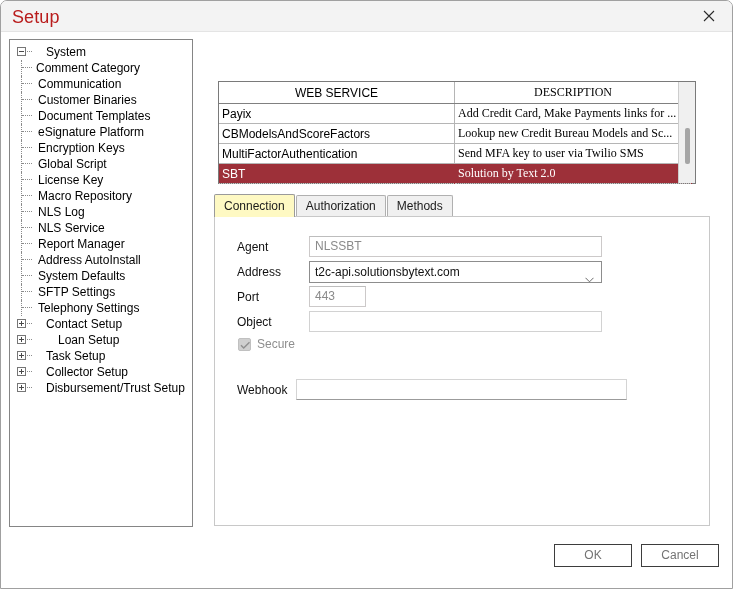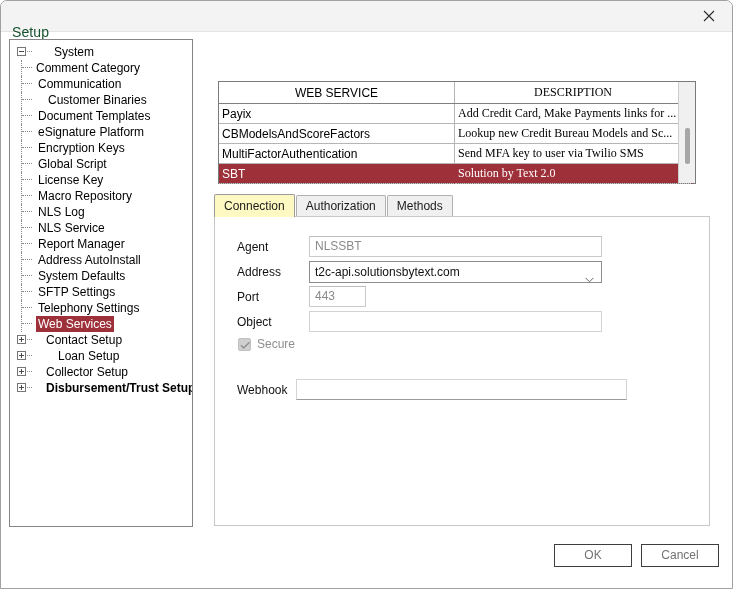--- a/index.html
+++ b/index.html
@@ -32,23 +32,23 @@
     position: absolute;
     left: 0; top: 0;
     width: 100%;
     height: 31px;
     background: #f3f3f3;
     border-bottom: 1px solid #e4e4e4;
     box-sizing: border-box;
   }
   .title-text {
     position: absolute;
-    left: 11px; top: 23px;
-    font-size: 14px;
-    color: #14532d;
+    left: 11px; top: 6px;
+    font-size: 18px;
+    color: #b91c1c;
     letter-spacing: .1px;
   }
   .close-btn {
     position: absolute;
     right: 0; top: 0;
     width: 46px; height: 30px;
     display: flex;
     align-items: center;
     justify-content: center;
     cursor: default;
@@ -315,42 +315,42 @@
     <div class="title-text">Setup</div>
     <div class="close-btn">
       <svg width="12" height="12" viewBox="0 0 12 12">
         <path d="M1 1 L11 11 M11 1 L1 11" stroke="#2b2b2b" stroke-width="1.1" fill="none"></path>
       </svg>
     </div>
   </div>
 
   <div class="tree-panel">
     <div class="tree-inner" id="tree-inner">
-        <div class="tree-row root" style="padding-left: 18px;"><span class="expander" style="left: 7px;"></span><span class="dots-h" style="left: 17px; width: 5px;"></span><span class="lbl" style="margin-left: 24px;">System</span></div>
+        <div class="tree-row root" style="padding-left: 18px;"><span class="expander" style="left: 7px;"></span><span class="dots-h" style="left: 17px; width: 5px;"></span><span class="lbl" style="margin-left: 16px;">System</span></div>
         <div class="tree-row" style="padding-left: 24px;"><span class="dots-v" style="left: 11px; top: 0px; height: 16px;"></span><span class="dots-h" style="left: 12px; width: 10px;"></span><span class="lbl" style="margin-left: 0;">Comment Category</span></div>
         <div class="tree-row" style="padding-left: 24px;"><span class="dots-v" style="left: 11px; top: 0px; height: 16px;"></span><span class="dots-h" style="left: 12px; width: 10px;"></span><span class="lbl" style="margin-left: 2px;">Communication</span></div>
-        <div class="tree-row" style="padding-left: 24px;"><span class="dots-v" style="left: 11px; top: 0px; height: 16px;"></span><span class="dots-h" style="left: 12px; width: 10px;"></span><span class="lbl" style="margin-left: 12px; text-align: right;">Customer Binaries</span></div>
+        <div class="tree-row" style="padding-left: 24px;"><span class="dots-v" style="left: 11px; top: 0px; height: 16px;"></span><span class="dots-h" style="left: 12px; width: 10px;"></span><span class="lbl" style="margin-left: 2px; text-align: right;">Customer Binaries</span></div>
         <div class="tree-row" style="padding-left: 24px;"><span class="dots-v" style="left: 11px; top: 0px; height: 16px;"></span><span class="dots-h" style="left: 12px; width: 10px;"></span><span class="lbl" style="margin-left: 2px;">Document Templates</span></div>
         <div class="tree-row" style="padding-left: 24px;"><span class="dots-v" style="left: 11px; top: 0px; height: 16px;"></span><span class="dots-h" style="left: 12px; width: 10px;"></span><span class="lbl" style="margin-left: 2px;">eSignature Platform</span></div>
         <div class="tree-row" style="padding-left: 24px;"><span class="dots-v" style="left: 11px; top: 0px; height: 16px;"></span><span class="dots-h" style="left: 12px; width: 10px;"></span><span class="lbl" style="margin-left: 2px;">Encryption Keys</span></div>
         <div class="tree-row" style="padding-left: 24px;"><span class="dots-v" style="left: 11px; top: 0px; height: 16px;"></span><span class="dots-h" style="left: 12px; width: 10px;"></span><span class="lbl" style="margin-left: 2px;">Global Script</span></div>
         <div class="tree-row" style="padding-left: 24px;"><span class="dots-v" style="left: 11px; top: 0px; height: 16px;"></span><span class="dots-h" style="left: 12px; width: 10px;"></span><span class="lbl" style="margin-left: 2px;">License Key</span></div>
         <div class="tree-row" style="padding-left: 24px;"><span class="dots-v" style="left: 11px; top: 0px; height: 16px;"></span><span class="dots-h" style="left: 12px; width: 10px;"></span><span class="lbl" style="margin-left: 2px;">Macro Repository</span></div>
         <div class="tree-row" style="padding-left: 24px;"><span class="dots-v" style="left: 11px; top: 0px; height: 16px;"></span><span class="dots-h" style="left: 12px; width: 10px;"></span><span class="lbl" style="margin-left: 2px;">NLS Log</span></div>
         <div class="tree-row" style="padding-left: 24px;"><span class="dots-v" style="left: 11px; top: 0px; height: 16px;"></span><span class="dots-h" style="left: 12px; width: 10px;"></span><span class="lbl" style="margin-left: 2px;">NLS Service</span></div>
         <div class="tree-row" style="padding-left: 24px;"><span class="dots-v" style="left: 11px; top: 0px; height: 16px;"></span><span class="dots-h" style="left: 12px; width: 10px;"></span><span class="lbl" style="margin-left: 2px;">Report Manager</span></div>
         <div class="tree-row" style="padding-left: 24px;"><span class="dots-v" style="left: 11px; top: 0px; height: 16px;"></span><span class="dots-h" style="left: 12px; width: 10px;"></span><span class="lbl" style="margin-left: 2px;">Address AutoInstall</span></div>
         <div class="tree-row" style="padding-left: 24px;"><span class="dots-v" style="left: 11px; top: 0px; height: 16px;"></span><span class="dots-h" style="left: 12px; width: 10px;"></span><span class="lbl" style="margin-left: 2px;">System Defaults</span></div>
         <div class="tree-row" style="padding-left: 24px;"><span class="dots-v" style="left: 11px; top: 0px; height: 16px;"></span><span class="dots-h" style="left: 12px; width: 10px;"></span><span class="lbl" style="margin-left: 2px;">SFTP Settings</span></div>
         <div class="tree-row" style="padding-left: 24px;"><span class="dots-v" style="left: 11px; top: 0px; height: 16px;"></span><span class="dots-h" style="left: 12px; width: 10px;"></span><span class="lbl" style="margin-left: 2px;">Telephony Settings</span></div>
-        <div class="tree-row selected" style="padding-left: 24px;"><span class="dots-v" style="left: 11px; top: 0px; height: 16px;"></span><span class="dots-h" style="left: 12px; width: 10px;"></span><span class="lbl" style="margin-left: 2px;">Web Services</span></div>
         <div class="tree-row root" style="padding-left: 18px;"><span class="expander plus" style="left: 7px;"></span><span class="dots-h" style="left: 17px; width: 5px;"></span><span class="lbl" style="margin-left: 16px;">Contact Setup</span></div>
         <div class="tree-row root" style="padding-left: 18px;"><span class="expander plus" style="left: 7px;"></span><span class="dots-h" style="left: 17px; width: 5px;"></span><span class="lbl" style="margin-left: 28px;">Loan Setup</span></div>
+        <div class="tree-row root" style="padding-left: 18px;"><span class="expander plus" style="left: 7px;"></span><span class="dots-h" style="left: 17px; width: 5px;"></span><span class="lbl" style="margin-left: 16px;">Task Setup</span></div>
         <div class="tree-row root" style="padding-left: 18px;"><span class="expander plus" style="left: 7px;"></span><span class="dots-h" style="left: 17px; width: 5px;"></span><span class="lbl" style="margin-left: 16px;">Collector Setup</span></div>
-        <div class="tree-row root" style="padding-left: 18px;"><span class="expander plus" style="left: 7px;"></span><span class="dots-h" style="left: 17px; width: 5px;"></span><span class="lbl" style="margin-left: 16px; font-weight: bold;">Disbursement/Trust Setup</span></div>
+        <div class="tree-row root" style="padding-left: 18px;"><span class="expander plus" style="left: 7px;"></span><span class="dots-h" style="left: 17px; width: 5px;"></span><span class="lbl" style="margin-left: 16px;">Disbursement/Trust Setup</span></div>
       </div>
   </div>
 
   <div class="grid">
     <table class="grid-table">
       <thead>
         <tr>
           <th class="col-a">WEB SERVICE</th>
           <th class="col-b">DESCRIPTION</th>
         </tr>

